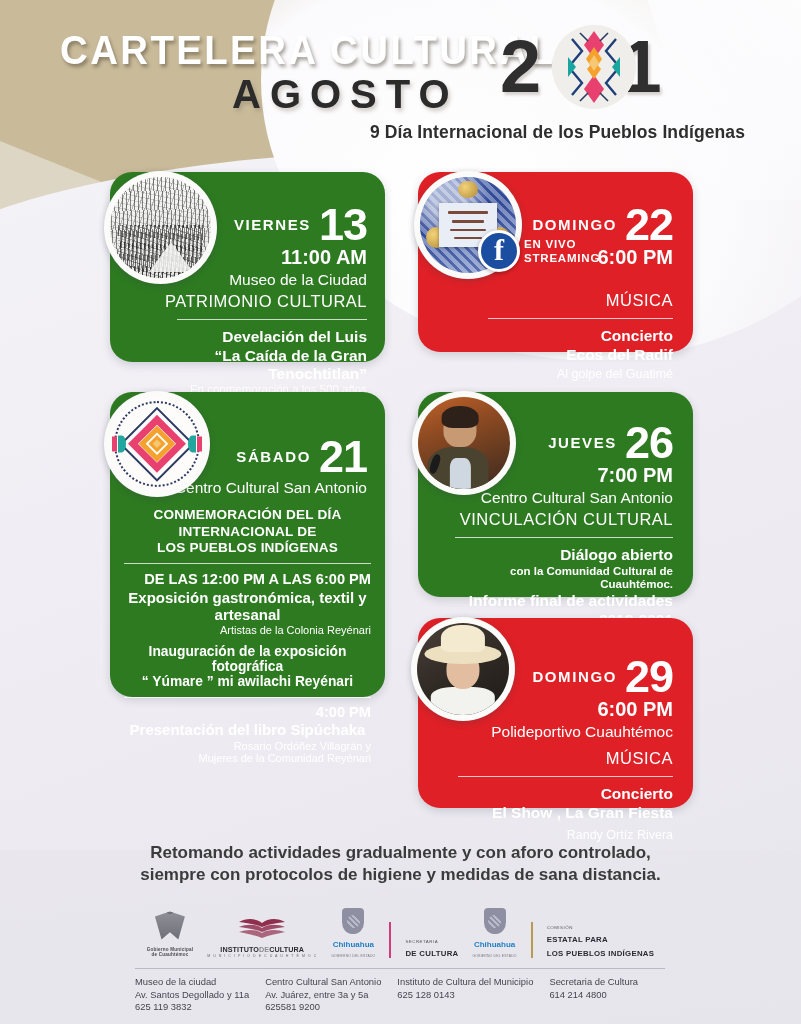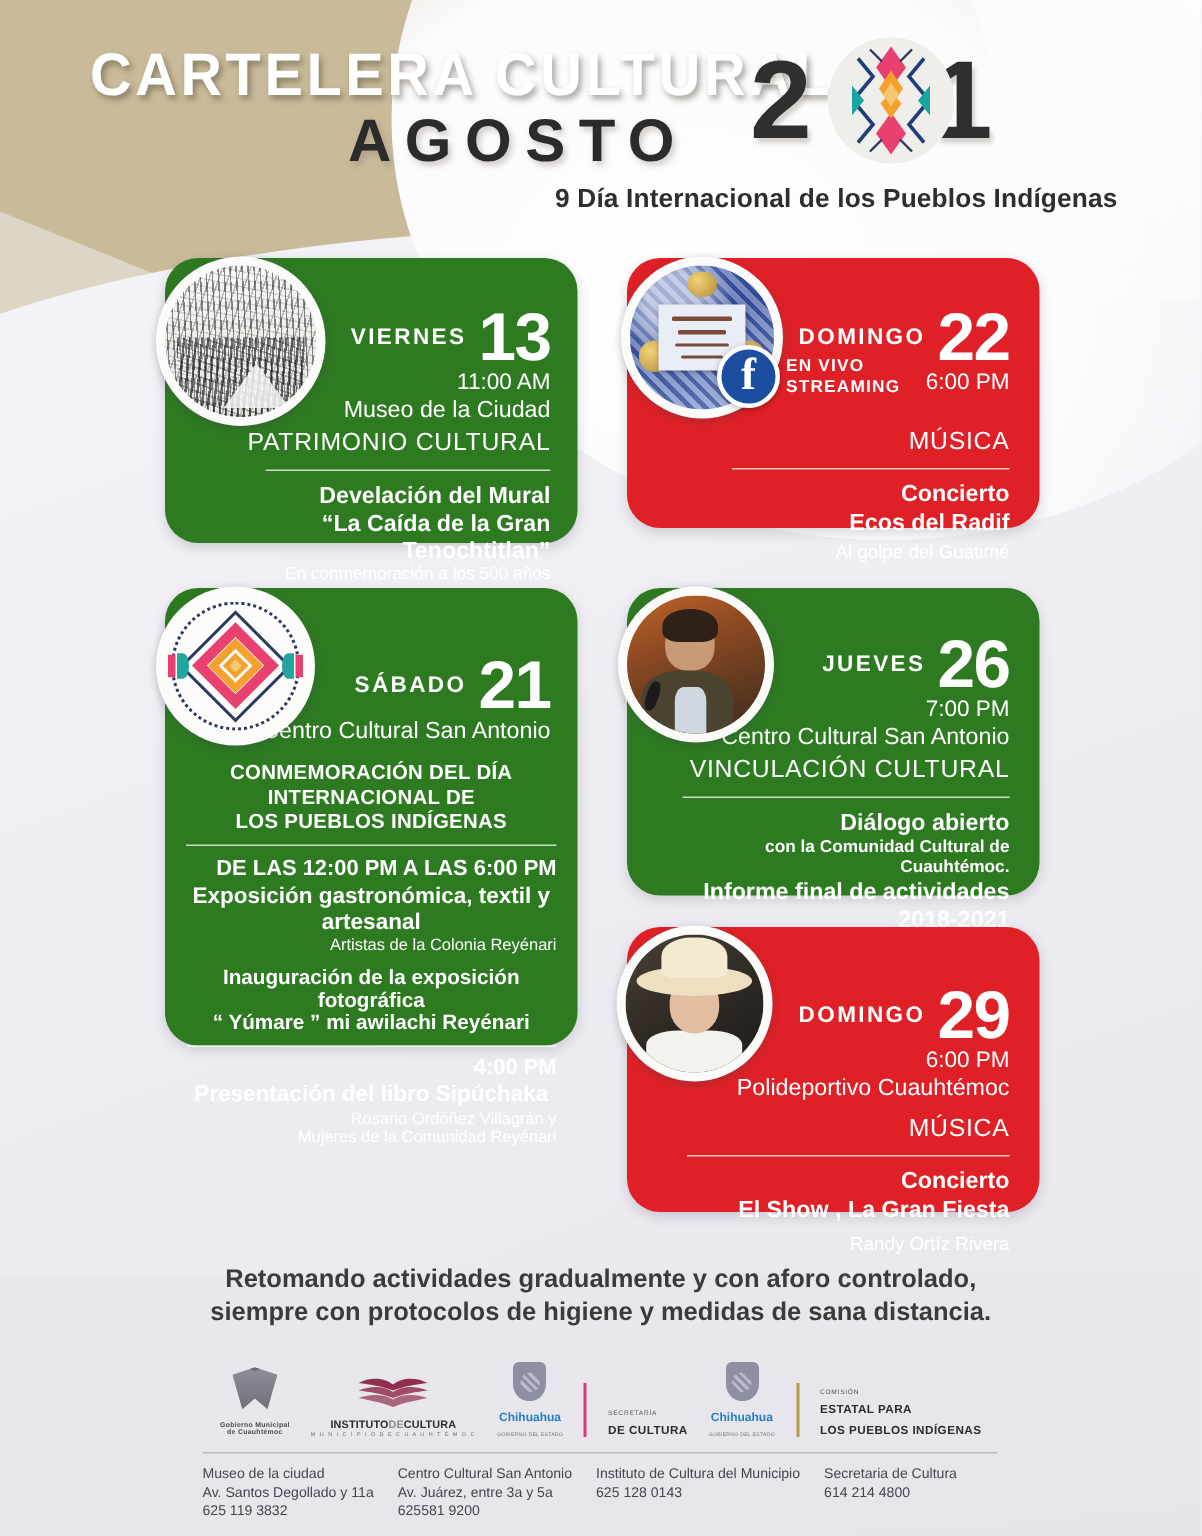--- a/index.html
+++ b/index.html
@@ -164,22 +164,22 @@
     font-weight: bold;
     letter-spacing: 1.6px;
   }
   .daynum {
     font-size: 45px;
     font-weight: bold;
     line-height: 0.92;
     letter-spacing: -1px;
   }
   .time {
-    font-size: 15px;
-    font-weight: normal;
+    font-size: 20px;
+    font-weight: bold;
     margin-top: 1px;
   }
   .venue {
     font-size: 15.5px;
     margin-top: 2px;
     font-weight: normal;
   }
   .category {
     font-size: 16.5px;
     font-weight: normal;
@@ -594,21 +594,21 @@
   <div class="card green" style="top:172px; left:110px; width:275px; height:190px;">
     <div class="card-body" style="top:32px; left:40px; right:18px;">
       <div class="daterow">
         <span class="dayname">VIERNES</span>
         <span class="daynum">13</span>
       </div>
       <div class="time">11:00 AM</div>
       <div class="venue">Museo de la Ciudad</div>
       <div class="category">PATRIMONIO CULTURAL</div>
       <div class="divider" style="width:190px;"></div>
-      <div class="l1">Develación del Mural</div>
+      <div class="l1">Develación del Luis</div>
       <div class="l1">“La Caída de la Gran Tenochtitlan”</div>
       <div class="l3">En conmemoración a los 500 años</div>
       <div class="l3">de “La Caída de la Gran Tenochtitlan”</div>
       <div class="l4">David Luis López</div>
     </div>
   </div>
   <div class="medallion" style="top:171px; left:104px; width:113px; height:113px;">
     <div class="med-inner">
       <div class="engrave"></div>
       <div class="engrave-dark"></div>

